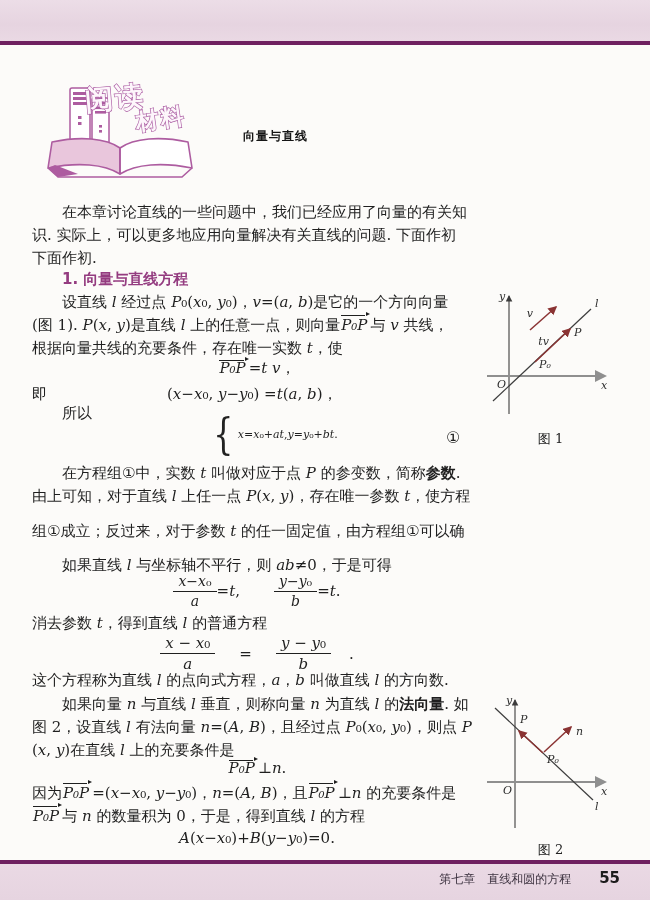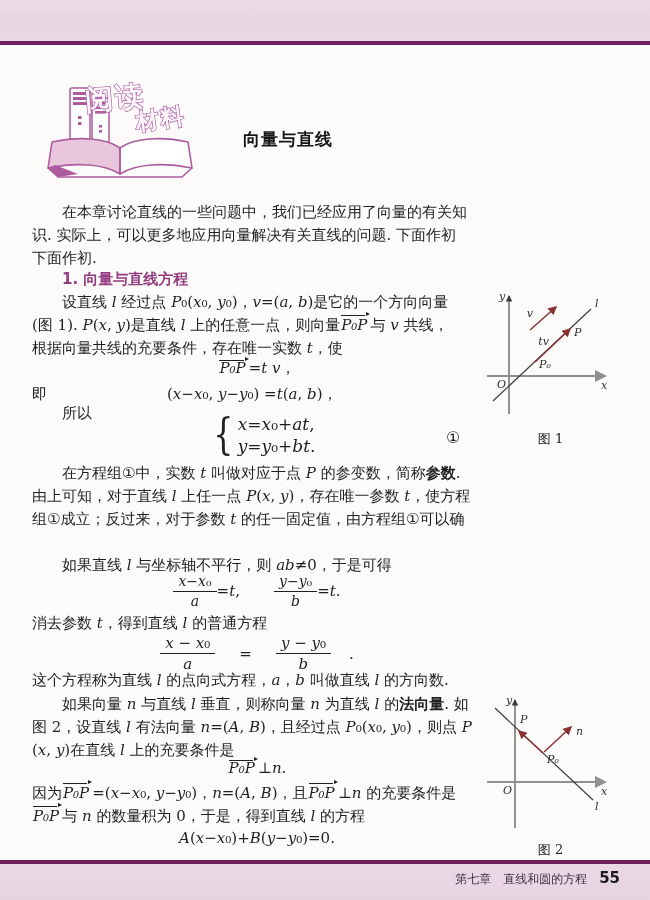--- a/index.html
+++ b/index.html
@@ -5,52 +5,52 @@
   html,body{margin:0;padding:0;}
   .page{position:relative;width:650px;height:900px;background:#fcfbf9;overflow:hidden;
         font-family:"DejaVu Serif","DejaVu Sans",serif;color:#1f1f1f;}
   .band{position:absolute;left:0;width:650px;background:#e8d7e2;}
   .band-top{top:0;height:41px;background:linear-gradient(180deg,#ecdde7 0%,#e6d4e0 60%,#ead9e4 100%);}
   .band-bottom{top:864px;height:36px;background:linear-gradient(180deg,#ead9e4 0%,#e6d4e0 100%);}
   .rule{position:absolute;left:0;width:650px;height:4px;background:#6f2060;}
   .rule-top{top:41px;}
   .rule-bottom{top:860px;}
 
-  .page-title{position:absolute;left:215px;top:128px;font-size:17px;font-weight:700;
+  .page-title{position:absolute;left:215px;top:128px;font-size:12px;font-weight:700;
               font-family:"DejaVu Sans","Liberation Sans",sans-serif;letter-spacing:1px;color:#151515;padding-left:28px;}
 
   .tl{position:absolute;font-size:15px;line-height:23px;white-space:nowrap;}
   .tl i, .eqline i, .frac i, .sys i{font-family:"DejaVu Serif",serif;}
   .h1{color:#943c80;font-weight:700;font-family:"DejaVu Sans","Liberation Sans",sans-serif;font-size:15px;text-align:center;}
   b{font-family:"DejaVu Sans","Liberation Sans",sans-serif;}
 
   .vec{position:relative;display:inline-block;font-style:italic;padding:0 3px 0 1px;}
   .vec::after{content:"";position:absolute;left:1px;right:5px;top:1px;border-top:1px solid currentColor;}
   .vec::before{content:"";position:absolute;right:0;top:-2px;width:0;height:0;
                border-top:2.5px solid transparent;border-bottom:2.5px solid transparent;
                border-left:4.5px solid currentColor;}
 
   .eqline{position:absolute;left:32px;width:450px;text-align:center;font-size:15px;white-space:nowrap;}
   .lead{position:absolute;font-size:15px;}
   .sys{position:absolute;display:flex;align-items:center;}
   .brace{font-size:42px;font-weight:400;line-height:46px;transform:scaleX(.75);margin-right:1px;color:#222;}
-  .sys-lines{display:flex;flex-direction:column;font-size:17px;line-height:22px;}
+  .sys-lines{display:flex;flex-direction:row;font-size:11px;line-height:22px;}
   .eqtag{position:absolute;font-size:16px;color:#222;}
 
   .frline{position:absolute;left:32px;width:450px;display:flex;justify-content:center;align-items:center;}
   .fitem{display:inline-flex;align-items:center;font-size:15px;}
   .frac{display:inline-flex;flex-direction:column;align-items:center;line-height:1.2;font-size:14px;}
   .frac .num{padding:0 5px 1px;border-bottom:1.2px solid #1f1f1f;}
   .frac .den{padding-top:1px;}
   .gap26{width:34px;}
   .fig{position:absolute;left:483px;}
   .figcap{position:absolute;left:483px;width:135px;text-align:center;font-size:13px;color:#222;}
   .footer-line{position:absolute;top:869px;left:300px;width:320px;text-align:right;
                font-family:"DejaVu Sans","Liberation Sans",sans-serif;color:#3d3340;font-size:12px;}
-  .footer-line .pno{font-size:15px;font-weight:700;color:#1c1c1c;margin-left:12px;}
+  .footer-line .pno{font-size:15px;font-weight:700;color:#1c1c1c;margin-left:28px;}
   .logo-cjk{font-family:"DejaVu Sans","Liberation Sans",sans-serif;font-weight:700;
             fill:#fdf6fb;stroke:#a858a0;stroke-width:1.3px;paint-order:stroke;letter-spacing:2px;}
   .figlabel{font-family:"DejaVu Serif",serif;font-style:italic;font-size:11px;fill:#2e2e2e;}
 </style>
 </head>
 <body>
 
 <div class="page">
 
   <div class="band band-top"></div>
@@ -133,21 +133,21 @@
     <text class="figlabel" x="91" y="50">P</text>
     <text class="figlabel" x="66" y="59" text-anchor="end">tv</text>
     <text class="figlabel" x="56" y="82">P₀</text>
     <text class="figlabel" x="14" y="102">O</text>
     <text class="figlabel" x="118" y="103">x</text>
   </svg>
   <div class="figcap" style="top:430px">图 1</div>
 
   <div class="tl" style="left:62px;top:462px">在方程组①中，实数 <i>t</i> 叫做对应于点 <i>P</i> 的参变数，简称<b>参数</b>.</div>
   <div class="tl" style="left:32px;top:485px">由上可知，对于直线 <i>l</i> 上任一点 <i>P</i>(<i>x</i>, <i>y</i>)，存在唯一参数 <i>t</i>，使方程</div>
-  <div class="tl" style="left:32px;top:508px">组①成立；反过来，对于参数 <i>t</i> 的任一固定值，由方程组①可以确</div>
+  <div class="tl" style="left:32px;top:520px">组①成立；反过来，对于参数 <i>t</i> 的任一固定值，由方程组①可以确</div>
   <div class="tl" style="left:62px;top:554px">如果直线 <i>l</i> 与坐标轴不平行，则 <i>ab</i>≠0，于是可得</div>
 
   <div class="frline" style="top:573px">
     <span class="fitem">
       <span class="frac">
           <span class="num"><i>x</i>−<i>x</i>₀</span>
           <span class="den"><i>a</i></span>
         </span>
       <span>=<i>t</i>,</span>
     </span>

